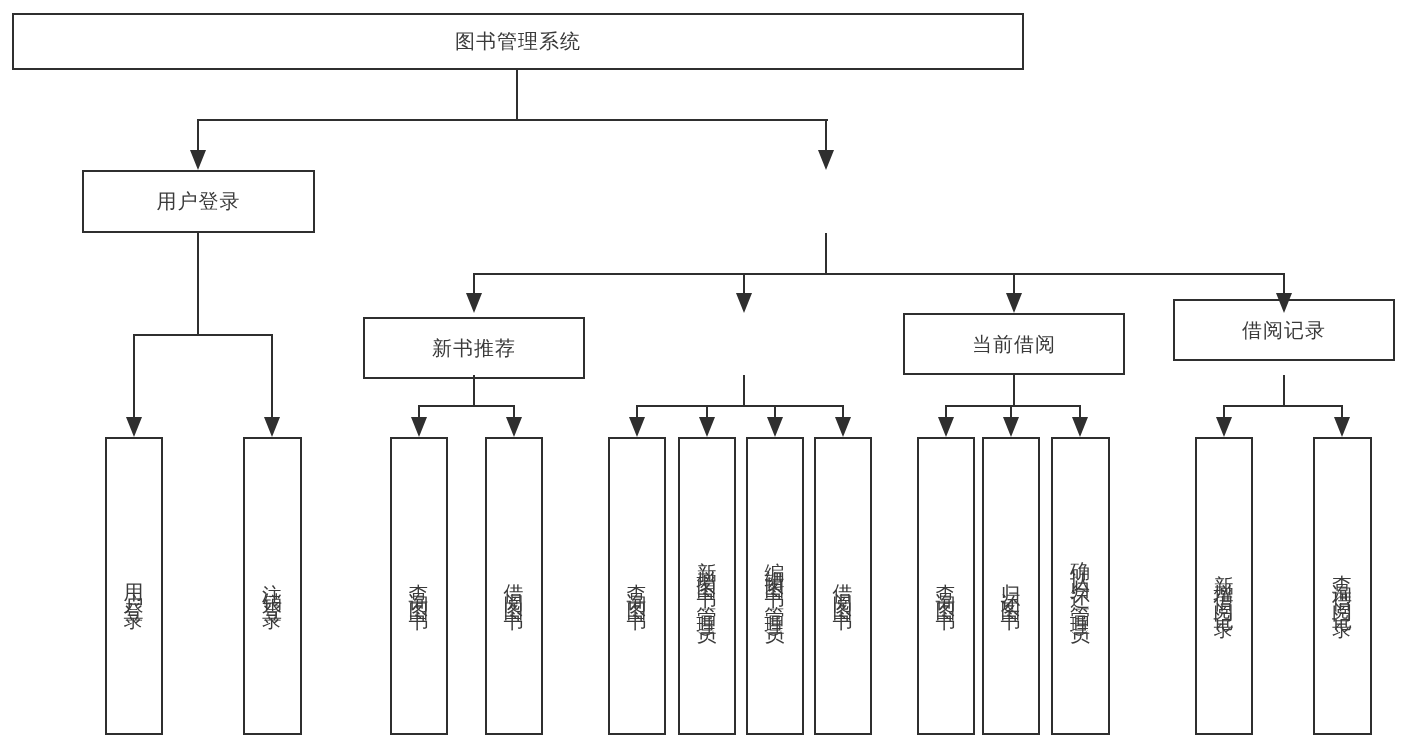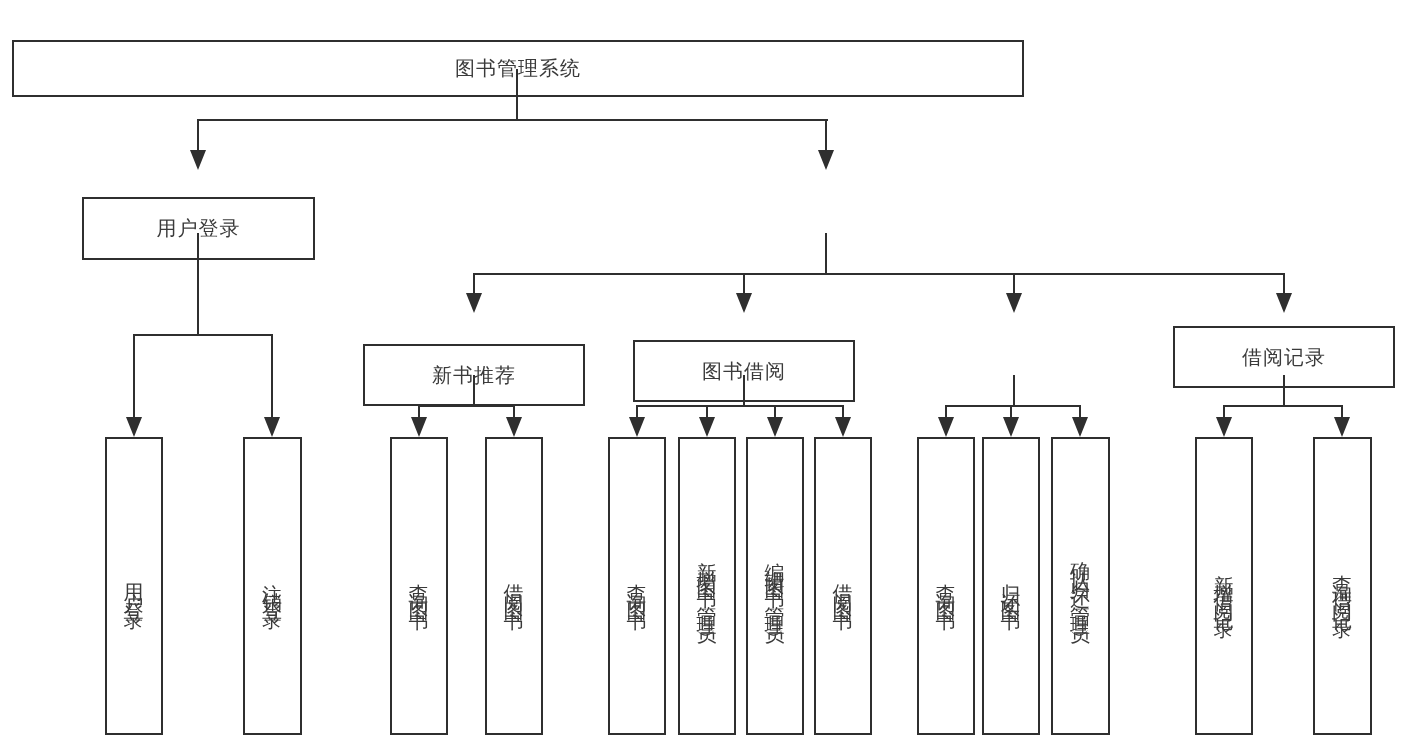--- a/index.html
+++ b/index.html
@@ -16,21 +16,20 @@
     position: absolute;
     box-sizing: border-box;
     border: 2px solid #2f2f2f;
     background: #ffffff;
     display: flex;
     align-items: center;
     justify-content: center;
     font-size: 20px;
     letter-spacing: 1px;
     white-space: nowrap;
-    margin-top: 27px;
   }
   .vbox {
     position: absolute;
     box-sizing: border-box;
     border: 2px solid #2f2f2f;
     background: #ffffff;
     display: flex;
     align-items: center;
     justify-content: center;
     font-size: 20px;
@@ -74,22 +73,22 @@
     <span>图书管理系统</span>
   </div>
 
   <div class="hbox" style="left:82px; top:170px; width:233px; height:63px;">
     <span>用户登录</span>
   </div>
 
   <div class="hbox" style="left:363px; top:317px; width:222px; height:62px;">
     <span>新书推荐</span>
   </div>
-  <div class="hbox" style="left:633px; top:313px; width:222px; height:62px;">
-    <span>图书借阅</span>
+  <div class="hbox" style="left:903px; top:313px; width:222px; height:62px;">
+    <span>当前借阅</span>
   </div>
   <div class="hbox" style="left:1173px; top:299px; width:222px; height:62px;">
     <span>借阅记录</span>
   </div>
 
   <div class="vbox" style="left:105px; top:437px; width:58px; height:298px;">
     <span>用户登录</span>
   </div>
   <div class="vbox" style="left:243px; top:437px; width:59px; height:298px;">
     <span>注销登录</span>

